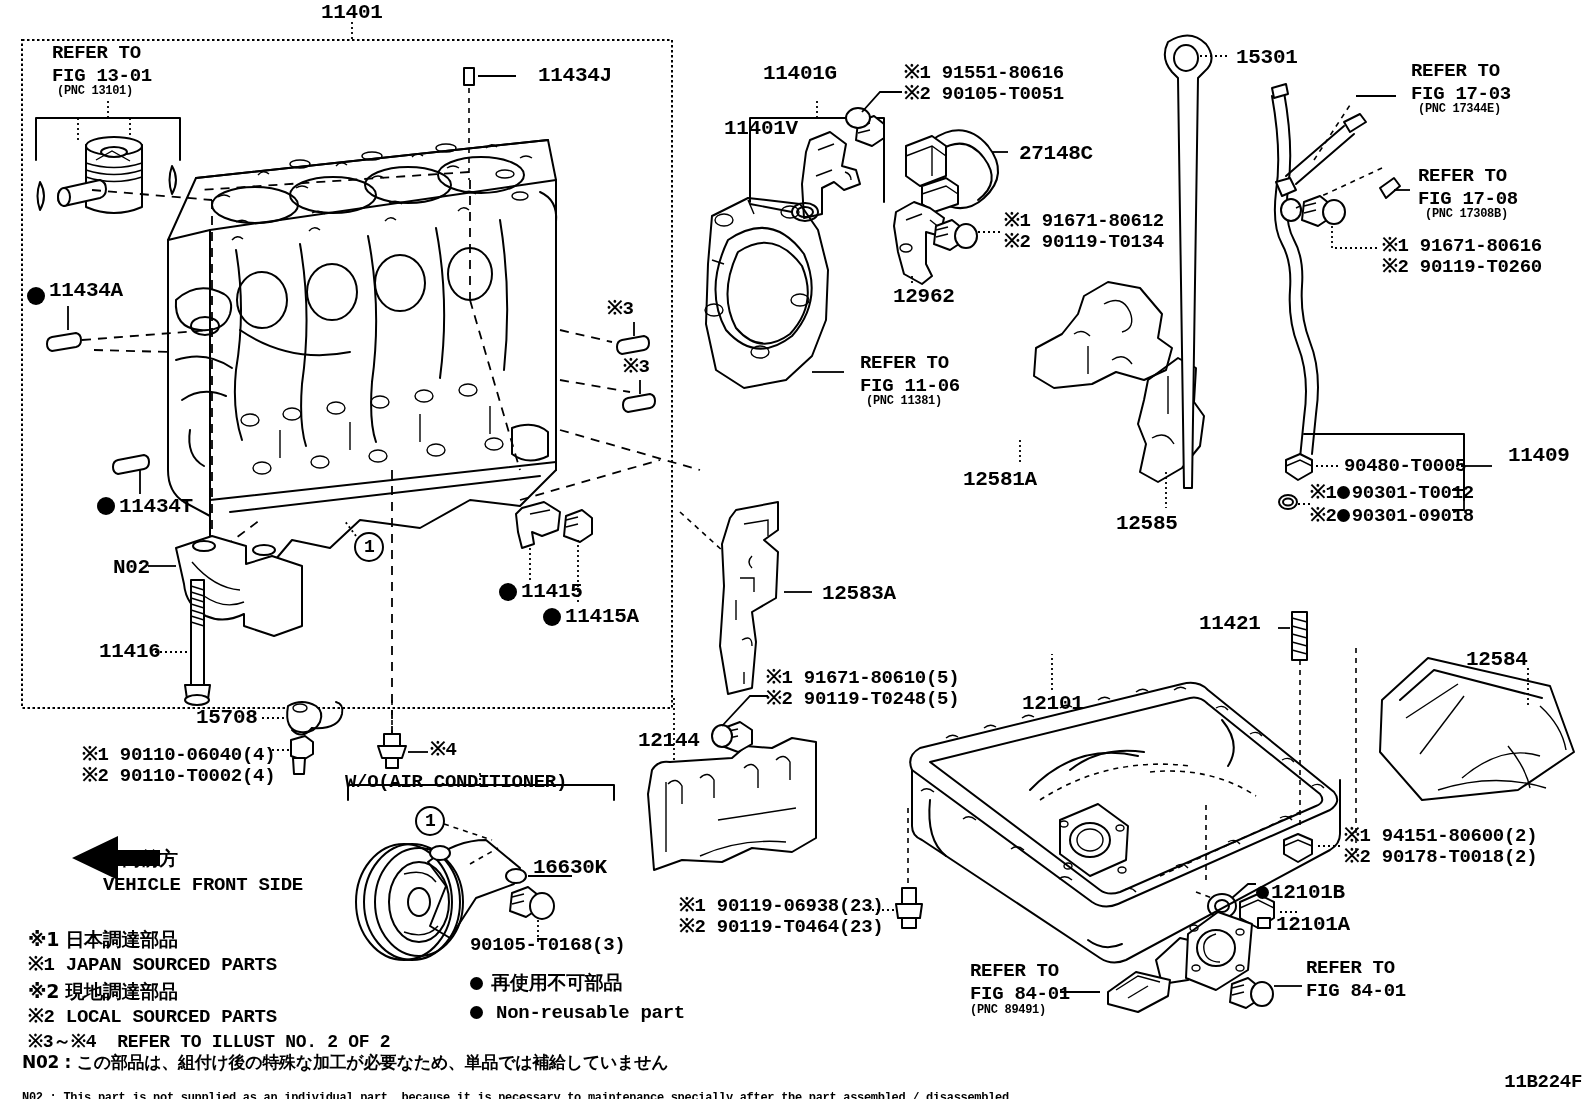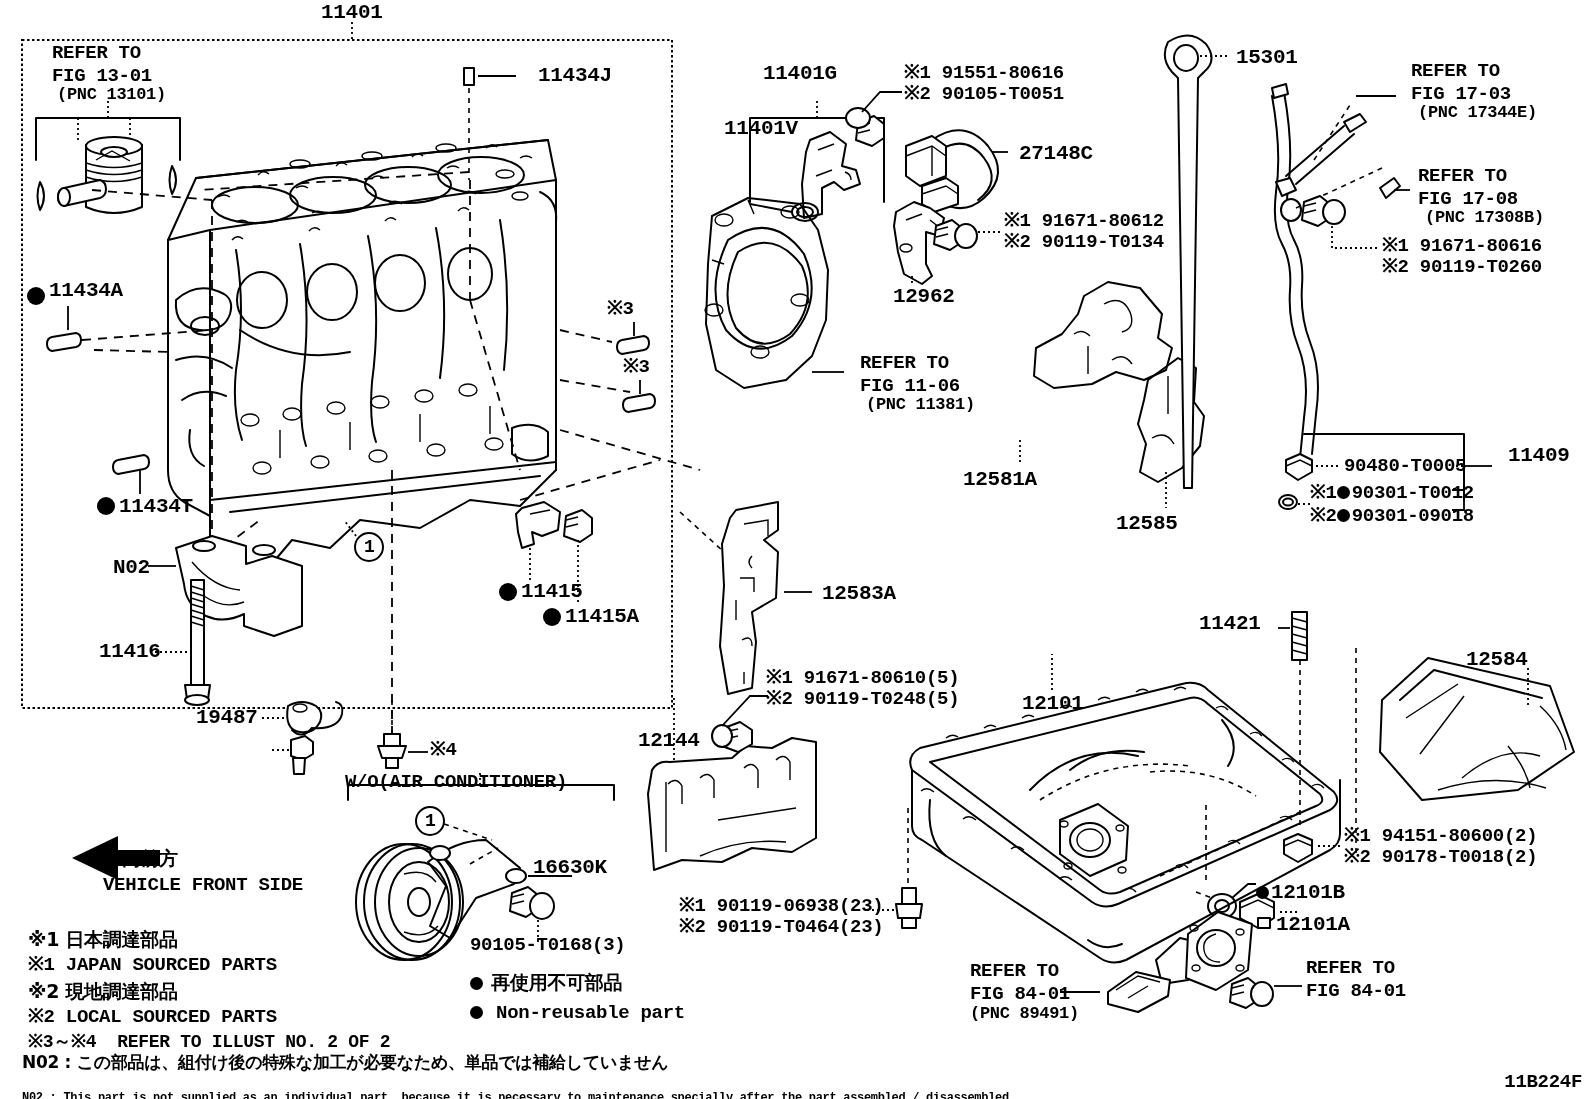--- a/index.html
+++ b/index.html
@@ -19,21 +19,21 @@
     position:absolute;
     font-family:"Liberation Mono","DejaVu Sans Mono",monospace;
     font-weight:bold;
     white-space:pre;
     line-height:1.12;
     letter-spacing:-0.3px;
   }
   .pn{font-size:21px;}
   .pnsm{font-size:19px;}
   .refer{font-size:19px;line-height:1.22;}
-  .pnc{font-size:17px;font-weight:bold;}
+  .pnc{font-size:12px;font-weight:bold;}
   .jp{font-family:"DejaVu Sans","Liberation Sans",sans-serif;font-weight:bold;}
   .legend{font-size:19px;line-height:1.38;white-space:pre;}
   .noteline{font-size:17px;white-space:pre;}
   .noteline-jp{font-size:17px;white-space:pre;font-family:"DejaVu Sans",sans-serif;}
   .dot{
     display:inline-block;width:13px;height:13px;border-radius:50%;
     background:#000;vertical-align:-1px;margin-right:2px;
   }
   .code{position:absolute;right:10px;bottom:6px;font-size:19px;font-weight:bold;}
 </style>
@@ -633,21 +633,23 @@
 
   <div class="lbl pnsm" style="left:607px;top:299px;">※3</div>
   <div class="lbl pnsm" style="left:623px;top:357px;">※3</div>
 
   <div class="lbl pn" style="left:113px;top:556px;">N02</div>
   <div class="lbl pn" style="left:99px;top:640px;">11416</div>
 
   <div class="lbl pn" style="left:521px;top:580px;">11415</div>
   <div class="lbl pn" style="left:565px;top:605px;">11415A</div>
 
-  <div class="lbl pn" style="left:196px;top:706px;">19487</div>
+  <div class="lbl pn" style="left:196px;top:706px;">15708</div>
+  <div class="lbl pnsm" style="left:82px;top:745px;">※1 90110-06040(4)
+※2 90110-T0002(4)</div>
   <div class="lbl pnsm" style="left:430px;top:740px;">※4</div>
 
   <div class="lbl pnsm" style="left:345px;top:772px;">W/O(AIR CONDITIONER)</div>
   <div class="lbl pn" style="left:533px;top:856px;">16630K</div>
   <div class="lbl pnsm" style="left:470px;top:935px;">90105-T0168(3)</div>
 
   <div class="lbl pn" style="left:763px;top:62px;">11401G</div>
   <div class="lbl pn" style="left:724px;top:117px;">11401V</div>
   <div class="lbl pnsm" style="left:904px;top:63px;">※1 91551-80616
 ※2 90105-T0051</div>

